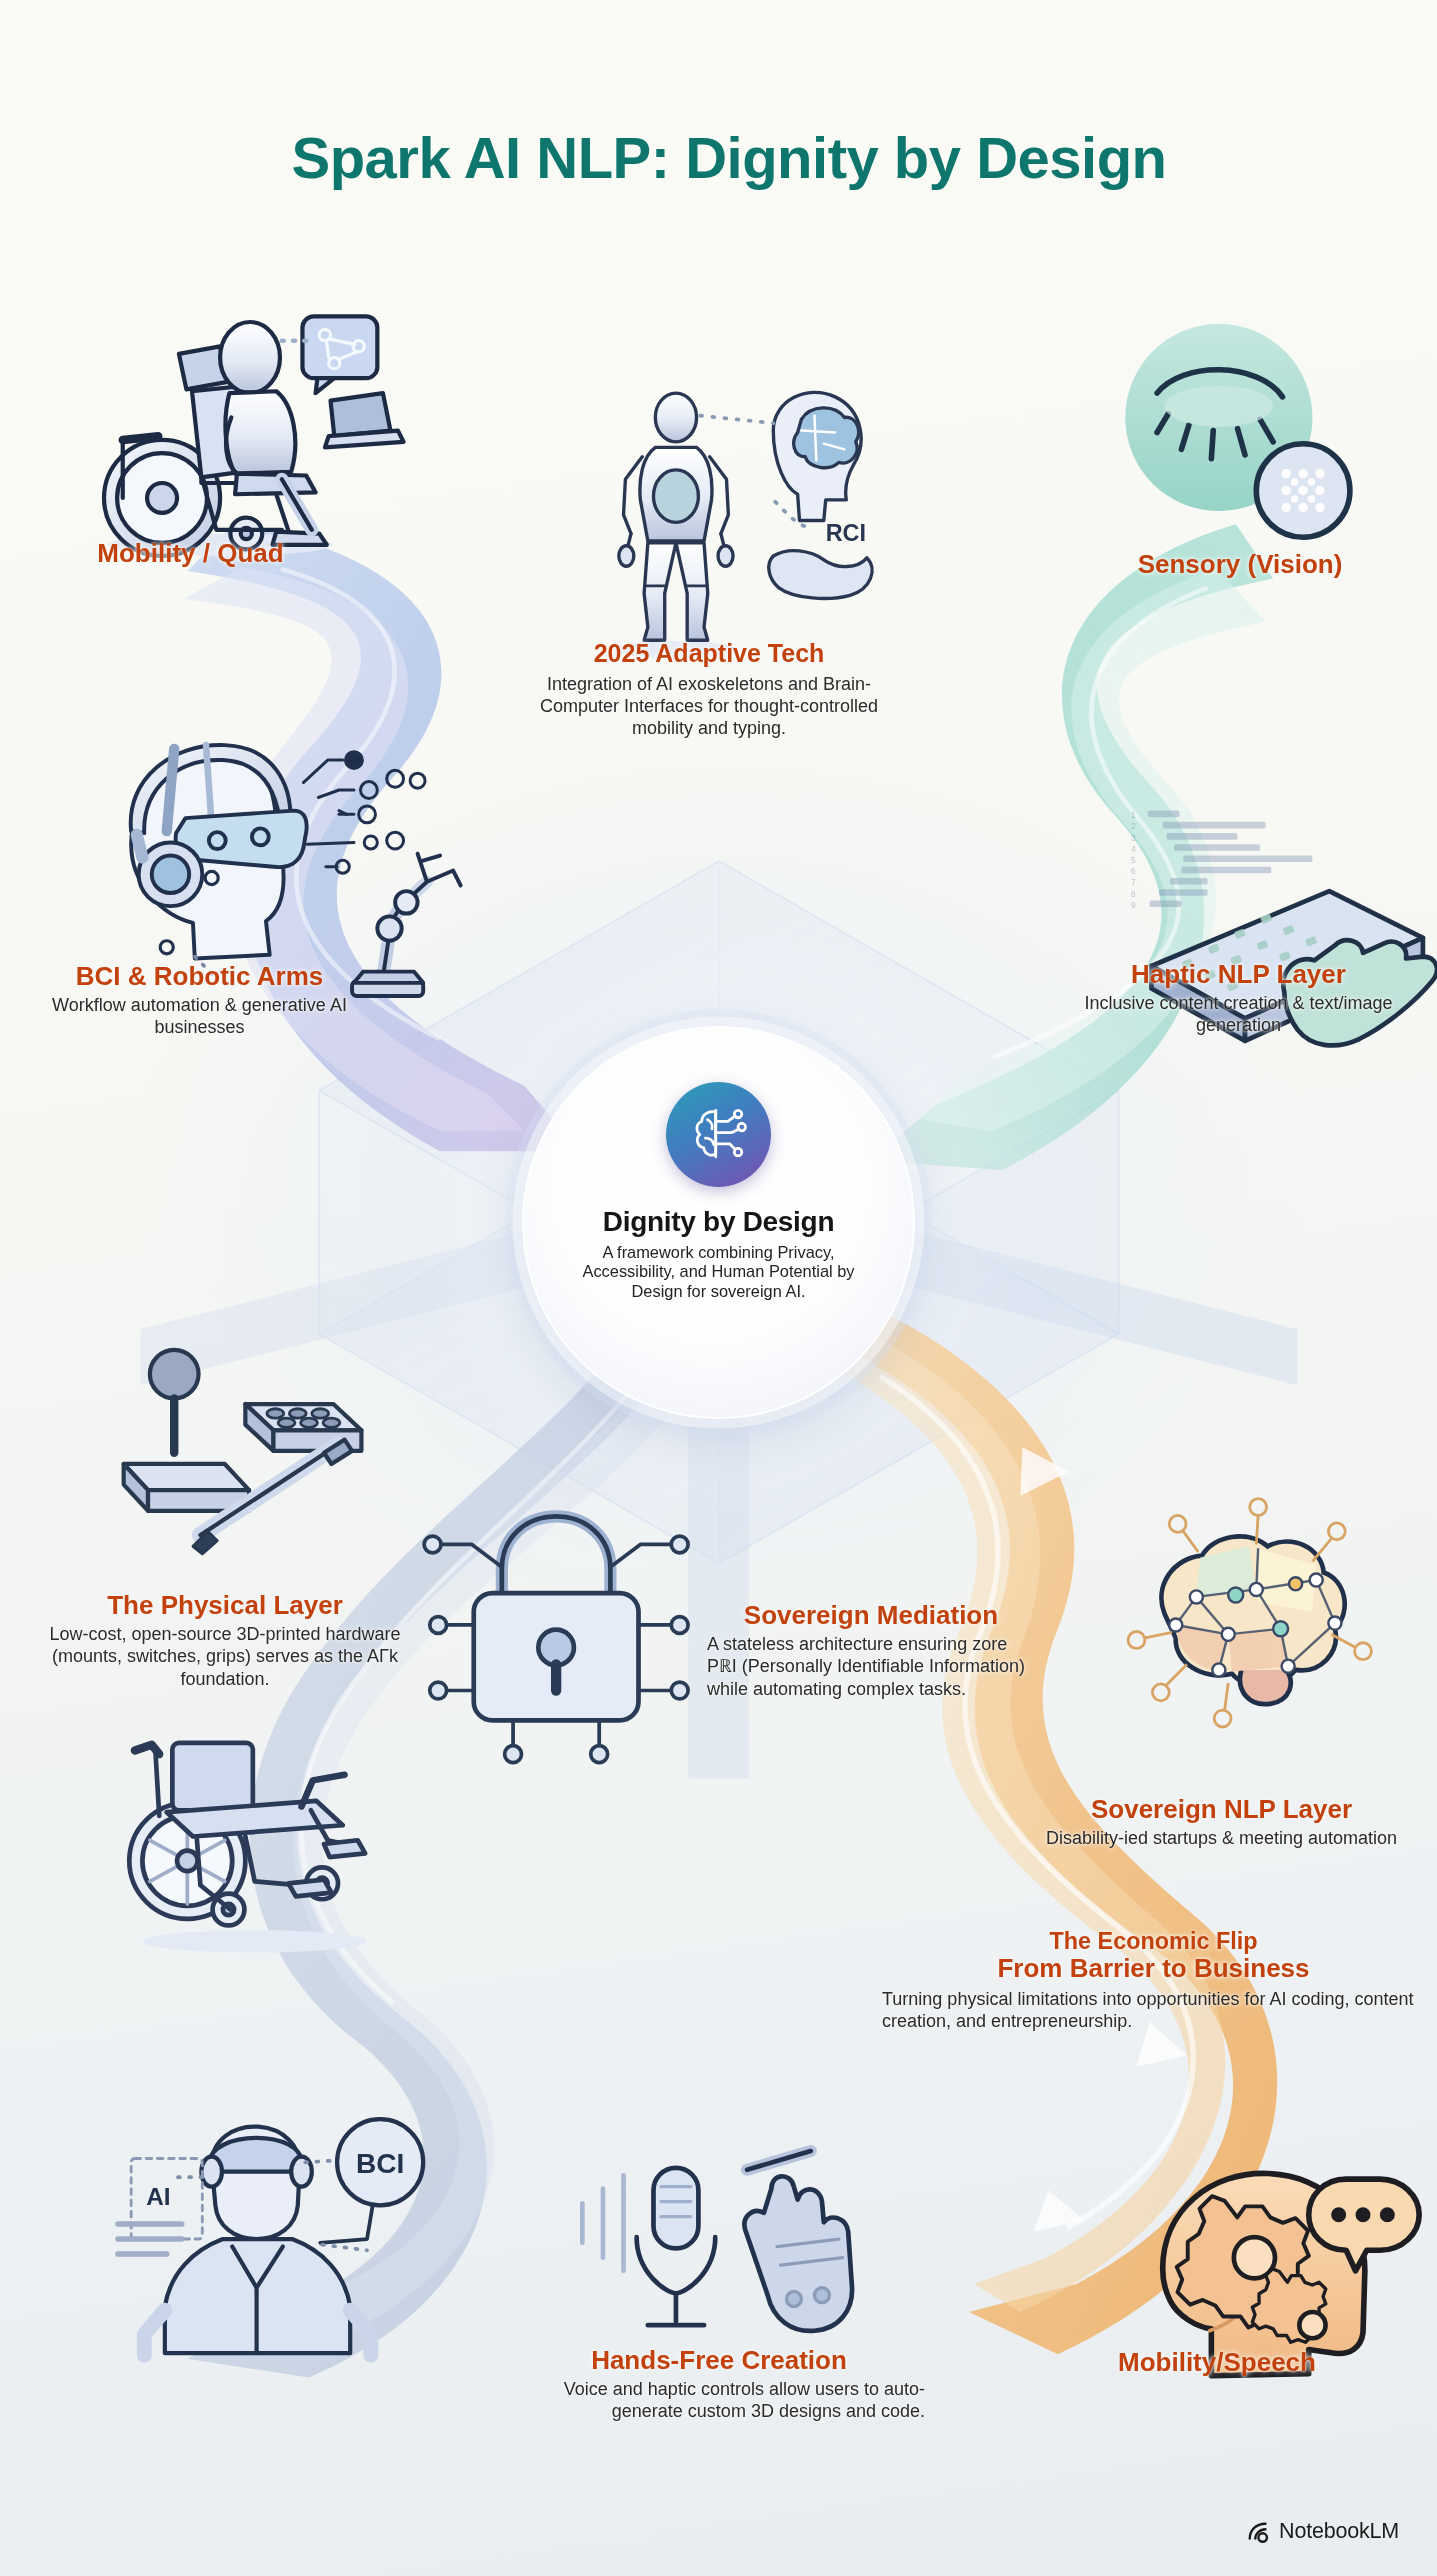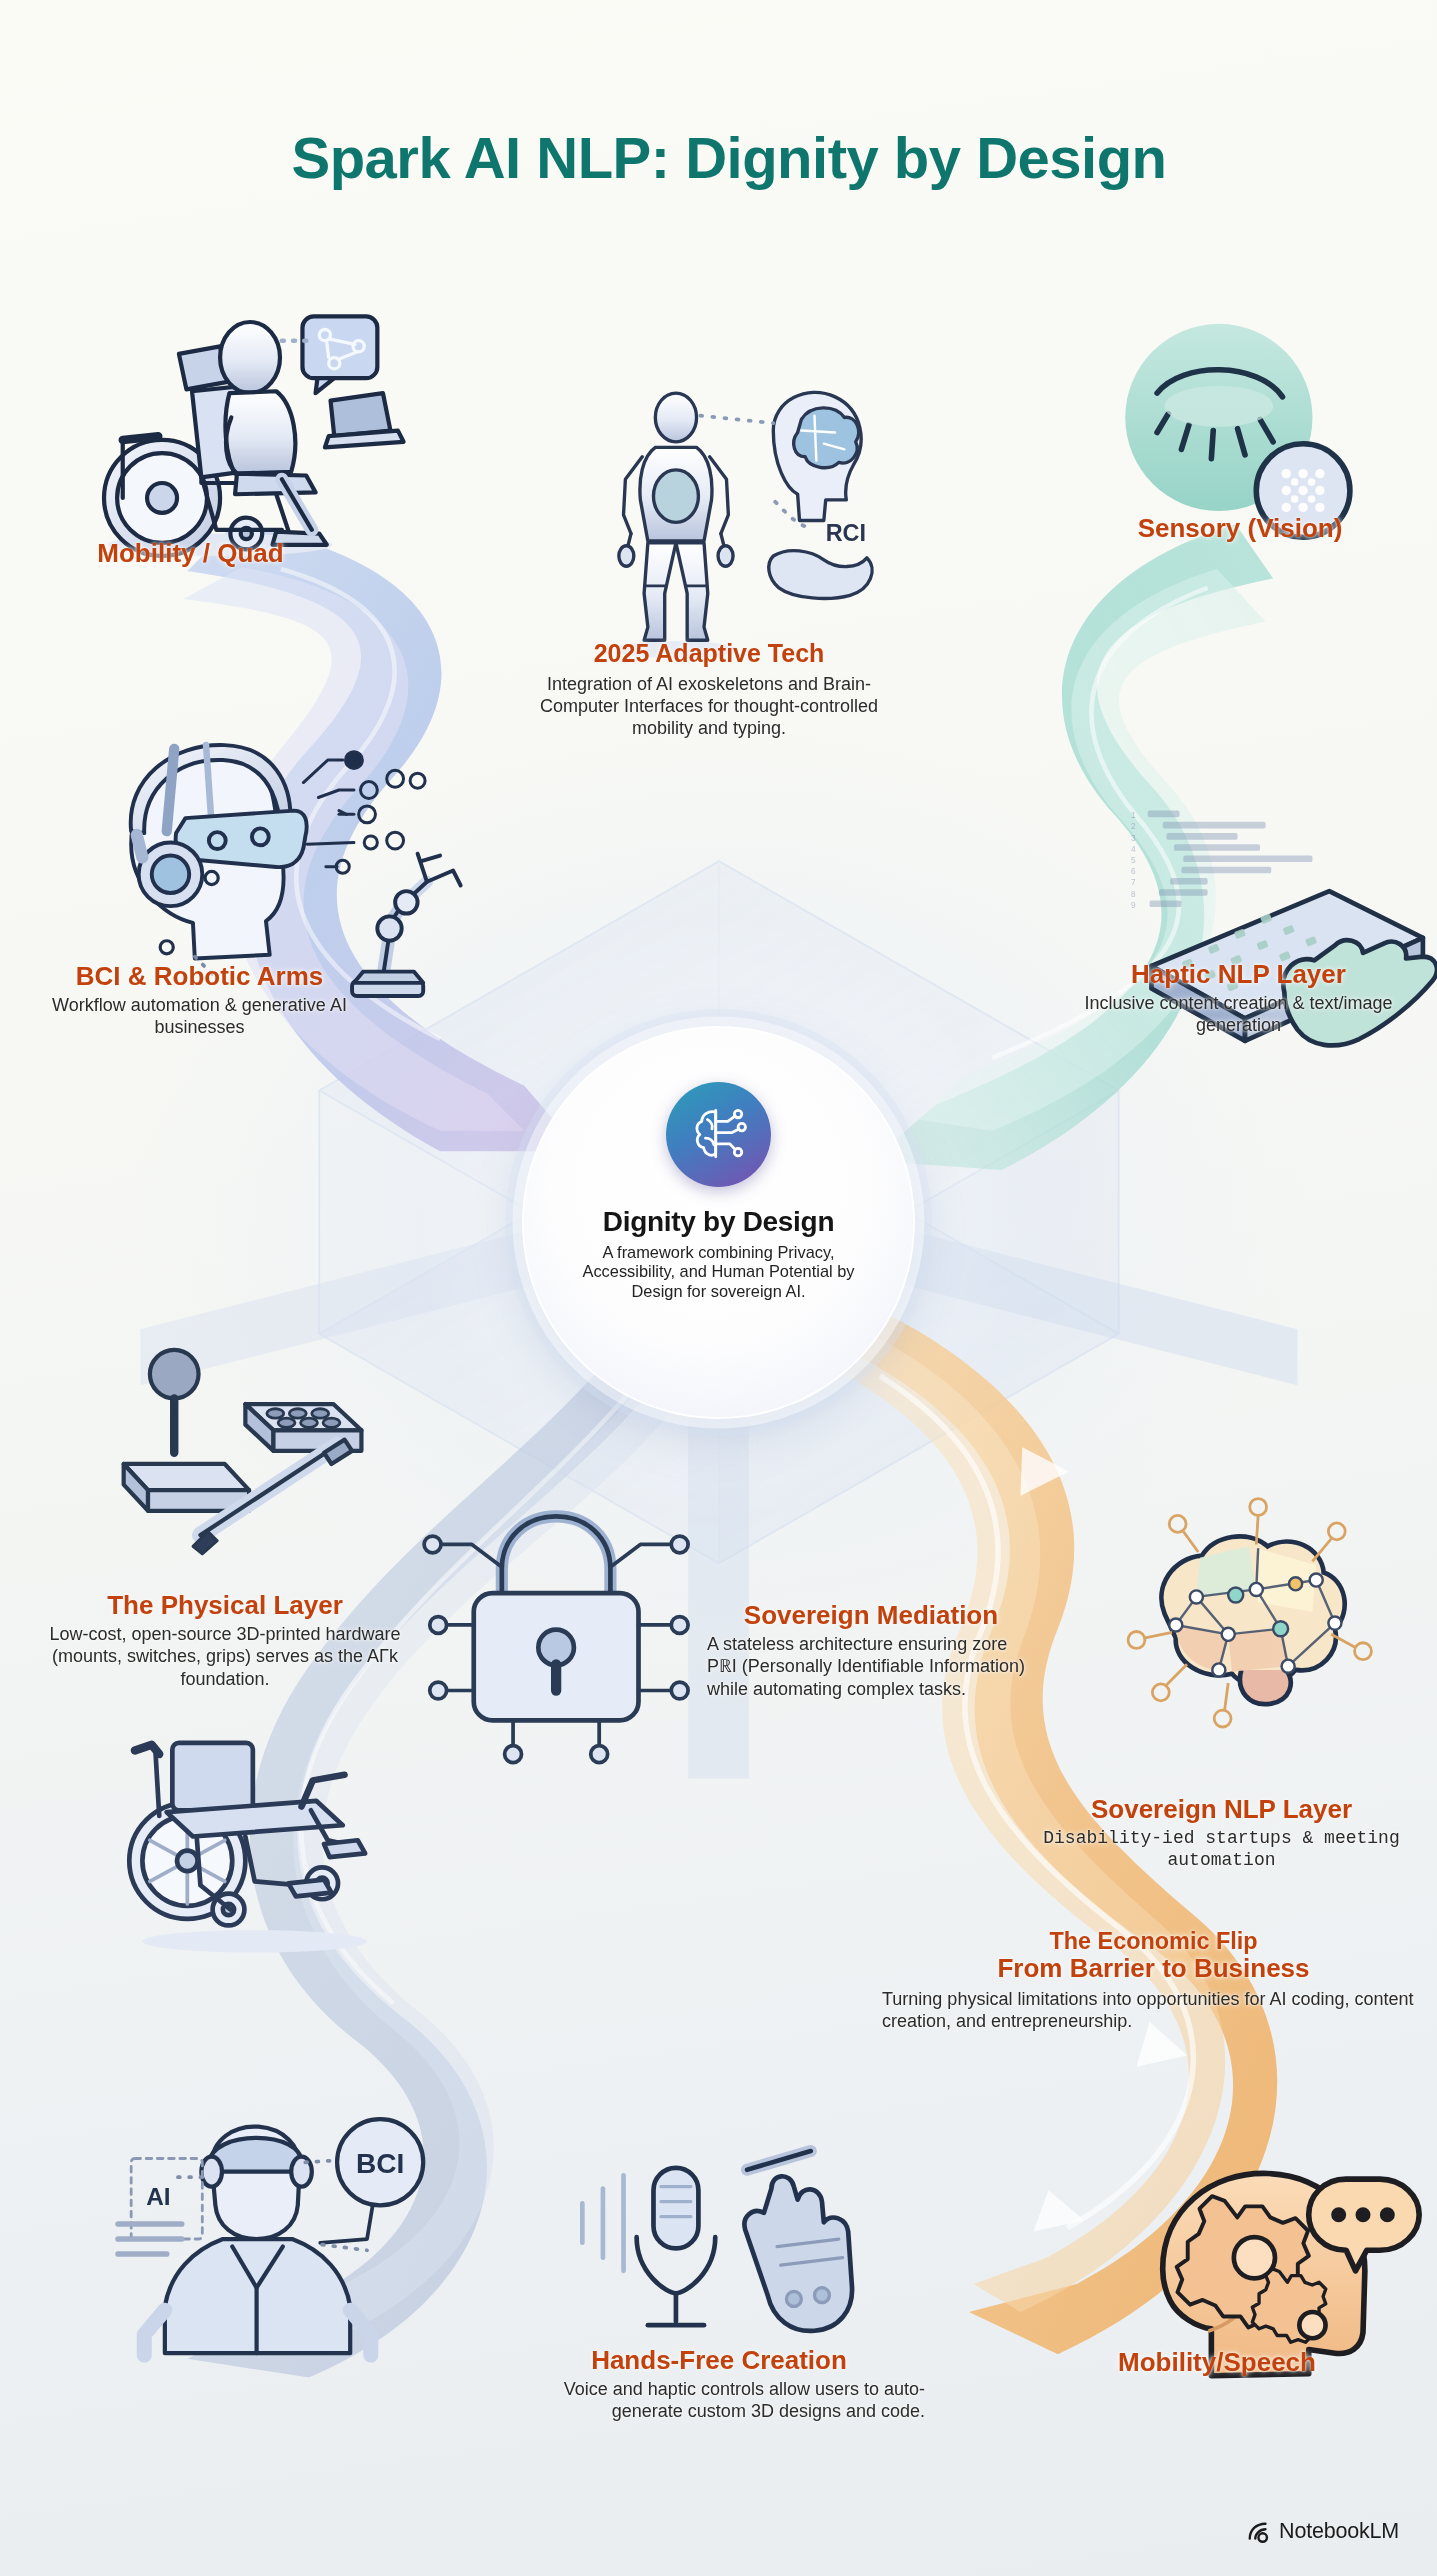--- a/index.html
+++ b/index.html
@@ -621,21 +621,21 @@
 
 <div class="node ctr" style="left:36px; top:539px; width:309px;">
   <div class="hd" style="font-size:26px;">Mobility / Quad</div>
 </div>
 
 <div class="node ctr" style="left:522px; top:639px; width:374px;">
   <div class="hd" style="font-size:25px;">2025 Adaptive Tech</div>
   <div class="sub" style="font-size:18px; margin-top:5.6px;">Integration of AI exoskeletons and Brain-Computer Interfaces for thought-controlled mobility and typing.</div>
 </div>
 
-<div class="node ctr" style="left:1067px; top:514px; width:346px;">
+<div class="node ctr" style="left:1067px; top:550px; width:346px;">
   <div class="hd" style="font-size:26px;">Sensory (Vision)</div>
 </div>
 
 <div class="node ctr" style="left:17px; top:962px; width:365px;">
   <div class="hd" style="font-size:26px;">BCI &amp; Robotic Arms</div>
   <div class="sub" style="font-size:18px;">Workflow automation &amp; generative AI businesses</div>
 </div>
 
 <div class="node ctr" style="left:1056px; top:960px; width:365px;">
   <div class="hd" style="font-size:26px;">Haptic NLP Layer</div>
@@ -647,21 +647,21 @@
   <div class="sub" style="font-size:18px;">Low-cost, open-source 3D-printed hardware (mounts, switches, grips) serves as the AΓk foundation.</div>
 </div>
 
 <div class="node lft" style="left:707px; top:1601px; width:328px;">
   <div class="hd" style="font-size:26px;">Sovereign Mediation</div>
   <div class="sub" style="font-size:18px;">A stateless architecture ensuring zore PℝI (Personally Identifiable Information) while automating complex tasks.</div>
 </div>
 
 <div class="node ctr" style="left:1025px; top:1795px; width:393px;">
   <div class="hd" style="font-size:26px;">Sovereign NLP Layer</div>
-  <div class="sub" style="font-size:18px;font-family:Liberation Mono, monospace;">Disability-ied startups &amp; meeting automation</div>
+  <div class="sub" style="font-size:18px;">Disability-ied startups &amp; meeting automation</div>
 </div>
 
 <div class="node lft" style="left:882px; top:1928px; width:543px;">
   <div class="hd" style="font-size:23.4px;">The Economic Flip</div>
   <div class="hd" style="font-size:26px; margin-top:0;">From Barrier to Business</div>
   <div class="sub" style="font-size:18px; margin-top:4.7px;">Turning physical limitations into opportunities for AI coding, content creation, and entrepreneurship.</div>
 </div>
 
 <div class="node ctr" style="left:513px; top:2346px; width:412px;">
   <div class="hd" style="font-size:26px;">Hands-Free Creation</div>

